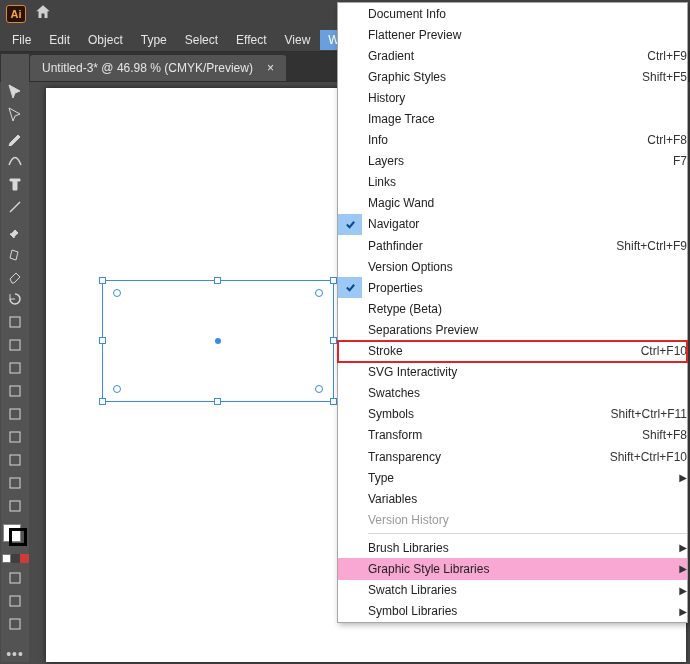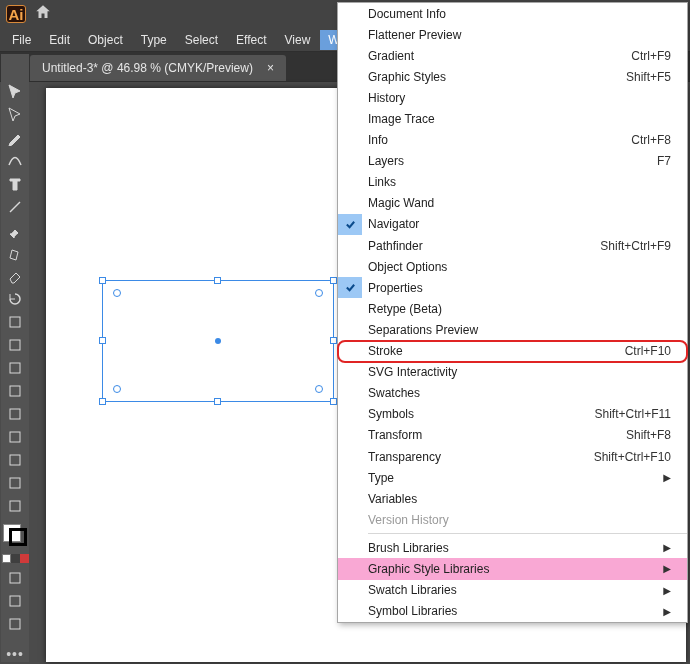--- a/index.html
+++ b/index.html
@@ -1,20 +1,20 @@
 <!DOCTYPE html>
 <html><head>
 <meta charset="utf-8">
 <style>
   * { box-sizing: border-box; margin: 0; padding: 0; font-family: "Segoe UI", Tahoma, sans-serif; }
   body { width: 690px; height: 664px; background: #4b4b4b; overflow: hidden; position: relative; }
 
   
   .title-bar { height: 28px; background: #434343; display: flex; align-items: center; padding-left: 6px; gap: 8px; }
-  .ai-badge { width: 20px; height: 18px; background: #2a1209; border: 1px solid #d88a3b; border-radius: 3px; color: #f6a54a; font-size: 15px; font-weight: bold; display: flex; align-items: center; justify-content: center; }
+  .ai-badge { width: 20px; height: 18px; background: #2a1209; border: 1px solid #d88a3b; border-radius: 3px; color: #f6a54a; font-size: 11px; font-weight: bold; display: flex; align-items: center; justify-content: center; }
   .home-icon svg { width: 18px; height: 18px; fill: #d0d0d0; }
 
   
   .menu-bar { height: 24px; background: #434343; display: flex; align-items: center; padding-left: 4px; gap: 2px; border-bottom: 1px solid #2e2e2e; }
   .menu-item { color: #e6e6e6; font-size: 12px; padding: 3px 8px; cursor: default; }
   .menu-item.active { background: #6a9fdc; color: #fff; }
 
   
   .tab-bar { height: 30px; background: #323232; display: flex; align-items: flex-end; padding-left: 30px; border-bottom: 1px solid #2e2e2e; }
   .doc-tab { background: #535353; color: #e6e6e6; font-size: 12px; padding: 6px 12px; display: flex; align-items: center; gap: 14px; border-top-left-radius: 3px; border-top-right-radius: 3px;}
@@ -42,30 +42,30 @@
   .handle { position:absolute; width:7px; height:7px; border:1px solid #3b8ae6; background:#fff; }
   .h-tl{left:-4px; top:-4px;} .h-t{left:50%; top:-4px; margin-left:-4px;} .h-tr{right:-4px; top:-4px;}
   .h-l{left:-4px; top:50%; margin-top:-4px;} .h-r{right:-4px; top:50%; margin-top:-4px;}
   .h-bl{left:-4px; bottom:-4px;} .h-b{left:50%; bottom:-4px; margin-left:-4px;} .h-br{right:-4px; bottom:-4px;}
   .anchor { position:absolute; width:8px; height:8px; border:1px solid #3b8ae6; border-radius:50%; background:#fff;}
   .a-tl{left:10px; top:8px;} .a-tr{right:10px; top:8px;} .a-bl{left:10px; bottom:8px;} .a-br{right:10px; bottom:8px;}
   .center-dot{position:absolute; left:50%; top:50%; width:6px; height:6px; margin:-3px 0 0 -3px; background:#3b8ae6; border-radius:50%;}
 
   
   .dropdown { position: absolute; left: 337px; top: 2px; width: 351px; background: #fff; border: 1px solid #a6a6a6; box-shadow: 2px 2px 6px rgba(0,0,0,.3); font-size: 12px; color: #222; }
-  .dd-item { display: flex; align-items: center; height: 21.1px; padding: 0 16px 0 0; cursor: default; position: relative; }
+  .dd-item { display: flex; align-items: center; height: 21.1px; padding: 0 0 0 0; cursor: default; position: relative; }
   .dd-item.hovered { background: #f9a8d4; }
   .dd-check { width: 24px; display:flex; align-items:center; justify-content:center; }
   .dd-check.on { background: #9cc8f5; height:100%; }
   .dd-check svg { width:11px; height:11px; fill:none; stroke:#0b4b8c; stroke-width:2.2;}
   .dd-label { flex: 1; padding-left: 6px; }
   .dd-shortcut { color: #333; font-size: 12px; }
   .dd-item.disabled .dd-label { color: #9a9a9a; }
   .dd-sep { height: 1px; background: #d7d7d7; margin: 3px 0 3px 30px; }
-  .dd-item.boxed { outline: 2.5px solid #e02424; outline-offset: -1px; z-index:2;border-radius:7px;}
+  .dd-item.boxed { outline: 2.5px solid #e02424; outline-offset: -1px; z-index:2;}
   .dd-arrow { margin-left:auto; color:#333; font-size:10px;}
 </style>
 </head>
 <body>
 
 <div class="title-bar">
   <div class="ai-badge">Ai</div>
   <span class="home-icon">
     <svg viewBox="0 0 24 24">
         <path d="M12 3l9 8h-3v9h-4v-6H10v6H6v-9H3z"></path>
@@ -293,21 +293,21 @@
       </span>
       <span class="dd-label">Navigator</span>
     </div>
     <div class="dd-item">
       <span class="dd-check"></span>
       <span class="dd-label">Pathfinder</span>
       <span class="dd-shortcut">Shift+Ctrl+F9</span>
     </div>
     <div class="dd-item">
       <span class="dd-check"></span>
-      <span class="dd-label">Object Options</span>
+      <span class="dd-label">Version Options</span>
     </div>
     <div class="dd-item">
       <span class="dd-check on">
         <svg viewBox="0 0 12 12">
           <polyline points="2,6 5,9 10,3"></polyline>
         </svg>
       </span>
       <span class="dd-label">Properties</span>
     </div>
     <div class="dd-item">

